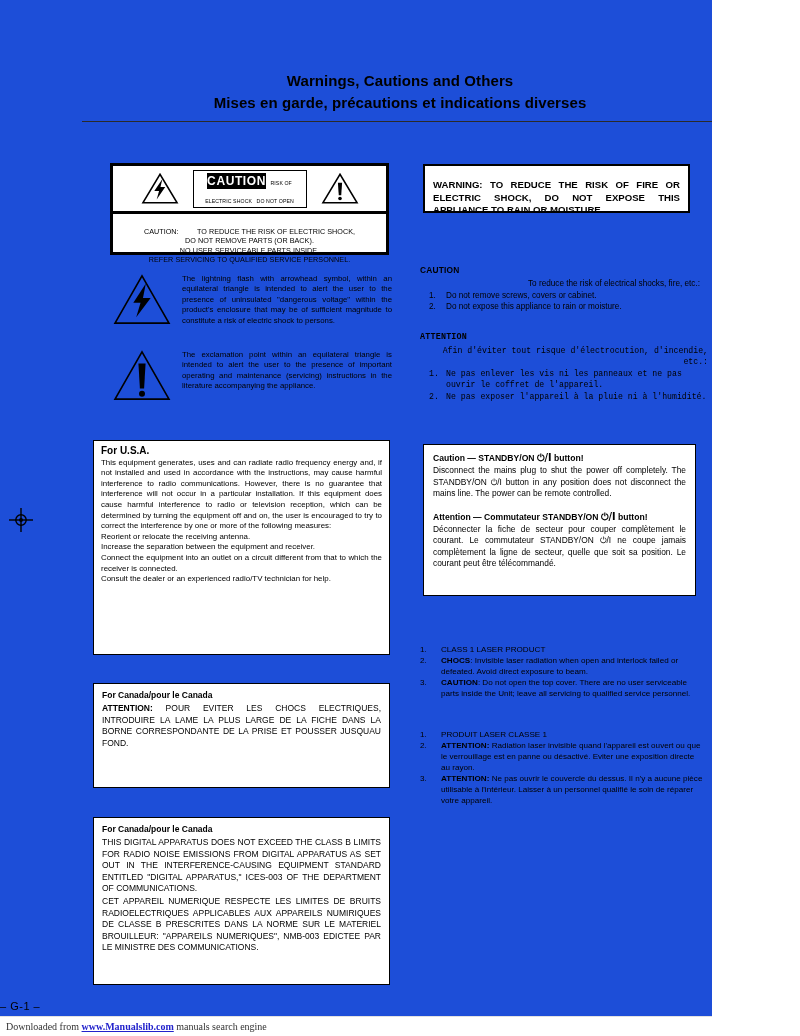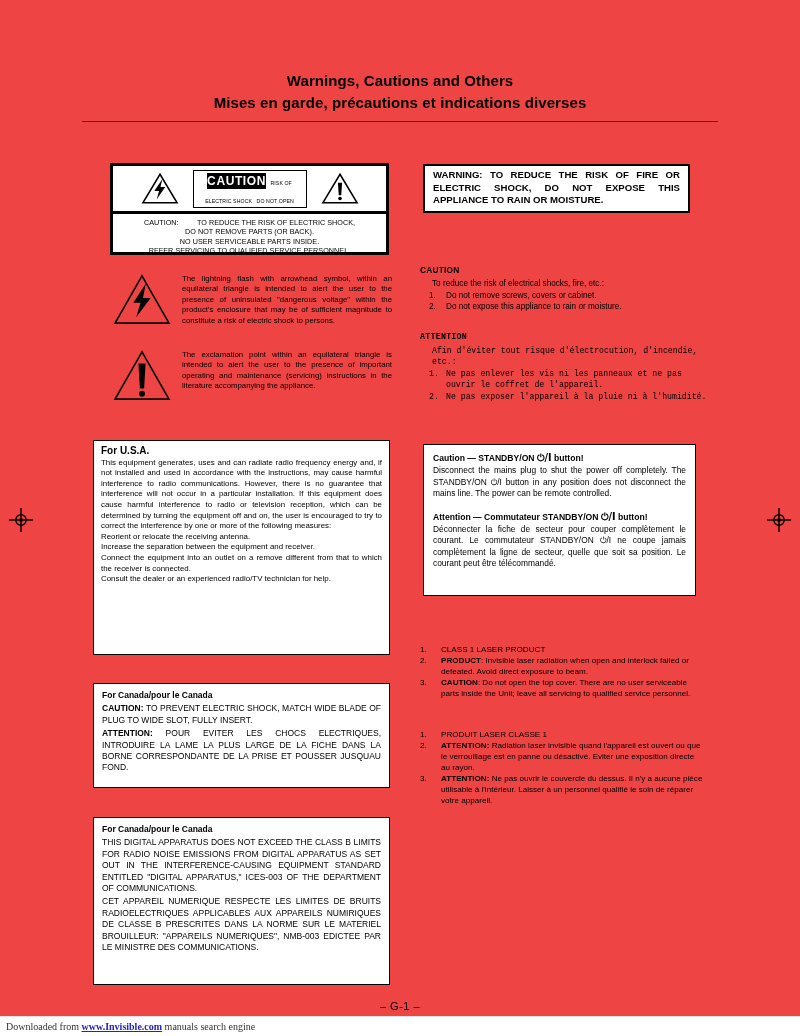--- a/index.html
+++ b/index.html
@@ -7,24 +7,24 @@
     padding: 0;
     background: #ffffff;
   }
   body {
     font-family: "Liberation Sans", sans-serif;
     color: #000000;
     -webkit-font-smoothing: antialiased;
   }
   #page {
     position: relative;
-    width: 800px;
+    width: 712px;
     height: 1036px;
     overflow: hidden;
-    background: #ef4444;
+    background: #1d4ed8;
   }
 
   
   .page-title {
     position: absolute;
     left: 0;
     top: 70px;
     width: 800px;
     text-align: center;
     font-size: 15px;
@@ -94,35 +94,35 @@
     line-height: 14px;
     padding: 1px 0 1px;
   }
   .caution-label .cl-sub {
     font-size: 5.2px;
     line-height: 7px;
     padding: 1px 0 2px;
     letter-spacing: 0.1px;
   }
   #caution-panel .row-bottom {
-    padding: 4px 4px 3px;
+    padding: 13px 4px 3px;
     text-align: center;
     font-size: 7.2px;
     line-height: 9.4px;
     letter-spacing: 0.05px;
   }
 
   
   #warning-box {
     left: 423px;
     top: 164px;
     width: 267px;
     height: 49px;
     border: 2px solid #000;
-    padding: 3px 8px 0 8px;
+    padding: 13px 8px 0 8px;
   }
   #warning-box p {
     margin: 0;
     font-size: 9.6px;
     font-weight: bold;
     line-height: 12.6px;
     text-align: justify;
     text-align-last: left;
   }
 
@@ -148,21 +148,22 @@
   #attention-list { position: absolute; left: 420px; top: 332px; width: 288px; font-family: Liberation Mono, monospace; }
   .cl-heading {
     font-size: 8.4px;
     font-weight: bold;
     letter-spacing: 0.2px;
     margin: 0 0 3px 0;
   }
   .cl-intro {
     font-size: 8.2px;
     line-height: 11px;
-    margin: 0 0 1px 12px;
+    margin: 0 0 1px 6px;
+    text-align: right;
   }
   ol.num-list {
     margin: 0;
     padding: 0;
     list-style: none;
   }
   ol.num-list li {
     font-size: 8.2px;
     line-height: 11.4px;
     padding-left: 26px;
@@ -263,21 +264,21 @@
     text-align-last: left;
   }
   .canada-box p b { font-weight: bold; }
 
   
   #page-number {
     position: absolute;
     left: 0;
     top: 1000px;
     width: 800px;
-    text-align: center;
+    text-align: left;
     font-size: 11px;
     letter-spacing: 0.5px;
   }
   #manualslib-bar {
     position: absolute;
     left: 0;
     top: 1016px;
     width: 800px;
     height: 20px;
     background: #ffffff;
@@ -410,21 +411,21 @@
         <span>Ne pas exposer l'appareil à la pluie ni à l'humidité.</span>
       </li>
     </ol>
   </div>
 
   <div class="box" id="fcc-box">
     <p class="bh">For U.S.A.</p>
     <p>This equipment generates, uses and can radiate radio frequency energy and, if not installed and used in accordance with the instructions, may cause harmful interference to radio communications. However, there is no guarantee that interference will not occur in a particular installation. If this equipment does cause harmful interference to radio or television reception, which can be determined by turning the equipment off and on, the user is encouraged to try to correct the interference by one or more of the following measures:</p>
     <p class="nojust">Reorient or relocate the receiving antenna.</p>
     <p class="nojust">Increase the separation between the equipment and receiver.</p>
-    <p>Connect the equipment into an outlet on a remove different from that to which the receiver is connected.</p>
+    <p>Connect the equipment into an outlet on a circuit different from that to which the receiver is connected.</p>
     <p class="nojust">Consult the dealer or an experienced radio/TV technician for help.</p>
   </div>
 
   <div class="box" id="standby-box">
     <p class="sb-head">
       <span>Caution — STANDBY/ON </span><span class="pwr">⏻/I</span><span> button!</span>
     </p>
     <p>Disconnect the mains plug to shut the power off completely. The STANDBY/ON ⏻/I button in any position does not disconnect the mains line. The power can be remote controlled.</p>
     <div class="gap"></div>
     <p class="sb-head">
@@ -433,21 +434,21 @@
     <p>Déconnecter la fiche de secteur pour couper complètement le courant. Le commutateur STANDBY/ON ⏻/I ne coupe jamais complètement la ligne de secteur, quelle que soit sa position.  Le courant peut être télécommandé.</p>
   </div>
 
   <ol class="laser" id="laser-en">
     <li>
       <span class="num">1.</span>
       <span>CLASS 1 LASER PRODUCT</span>
     </li>
     <li>
       <span class="num">2.</span>
-      <b>PRODUCT</b><span>: Invisible laser radiation when open and interlock failed or defeated. Avoid direct exposure to beam.</span>
+      <b>CHOCS</b><span>: Invisible laser radiation when open and interlock failed or defeated. Avoid direct exposure to beam.</span>
     </li>
     <li>
       <span class="num">3.</span>
       <b>CAUTION</b><span>: Do not open the top cover. There are no user serviceable parts inside the Unit; leave all servicing to qualified service personnel.</span>
     </li>
   </ol>
 
   <ol class="laser" id="laser-fr">
     <li>
       <span class="num">1.</span>
@@ -458,30 +459,29 @@
       <b>ATTENTION:</b><span> Radiation laser invisible quand l'appareil est ouvert ou que le verrouillage est en panne ou désactivé. Eviter une exposition directe au rayon.</span>
     </li>
     <li>
       <span class="num">3.</span>
       <b>ATTENTION:</b><span> Ne pas ouvrir le couvercle du dessus. Il n'y a aucune pièce utilisable à l'intérieur. Laisser à un personnel qualifié le soin de réparer votre appareil.</span>
     </li>
   </ol>
 
   <div class="box canada-box" id="canada-box-1">
     <p class="canada-head">For Canada/pour le Canada</p>
-    <p><b>CAUTION:</b><span> TO PREVENT ELECTRIC SHOCK, MATCH WIDE BLADE OF PLUG TO WIDE SLOT, FULLY INSERT.</span></p>
     <p><b>ATTENTION:</b><span> POUR EVITER LES CHOCS ELECTRIQUES, INTRODUIRE LA LAME LA PLUS LARGE DE LA FICHE DANS LA BORNE CORRESPONDANTE DE LA PRISE ET POUSSER JUSQUAU FOND.</span></p>
   </div>
 
   <div class="box canada-box" id="canada-box-2">
     <p class="canada-head">For Canada/pour le Canada</p>
     <p>THIS DIGITAL APPARATUS DOES NOT EXCEED THE CLASS B LIMITS FOR RADIO NOISE EMISSIONS FROM DIGITAL APPARATUS AS SET OUT IN THE INTERFERENCE-CAUSING EQUIPMENT STANDARD ENTITLED "DIGITAL APPARATUS," ICES-003 OF THE DEPARTMENT OF COMMUNICATIONS.</p>
     <p>CET APPAREIL NUMERIQUE RESPECTE LES LIMITES DE BRUITS RADIOELECTRIQUES APPLICABLES AUX APPAREILS NUMIRIQUES DE CLASSE B PRESCRITES DANS LA NORME SUR LE MATERIEL BROUILLEUR: "APPAREILS NUMERIQUES", NMB-003 EDICTEE PAR LE MINISTRE DES COMMUNICATIONS.</p>
   </div>
 
   <div id="page-number">– G-1 –</div>
   <div id="manualslib-bar">
     <div class="inner">
-      <span>Downloaded from </span><a href="#">www.Invisible.com</a><span> manuals search engine</span>
+      <span>Downloaded from </span><a href="#">www.Manualslib.com</a><span> manuals search engine</span>
     </div>
   </div>
 
 </div>
 
 </body></html>

